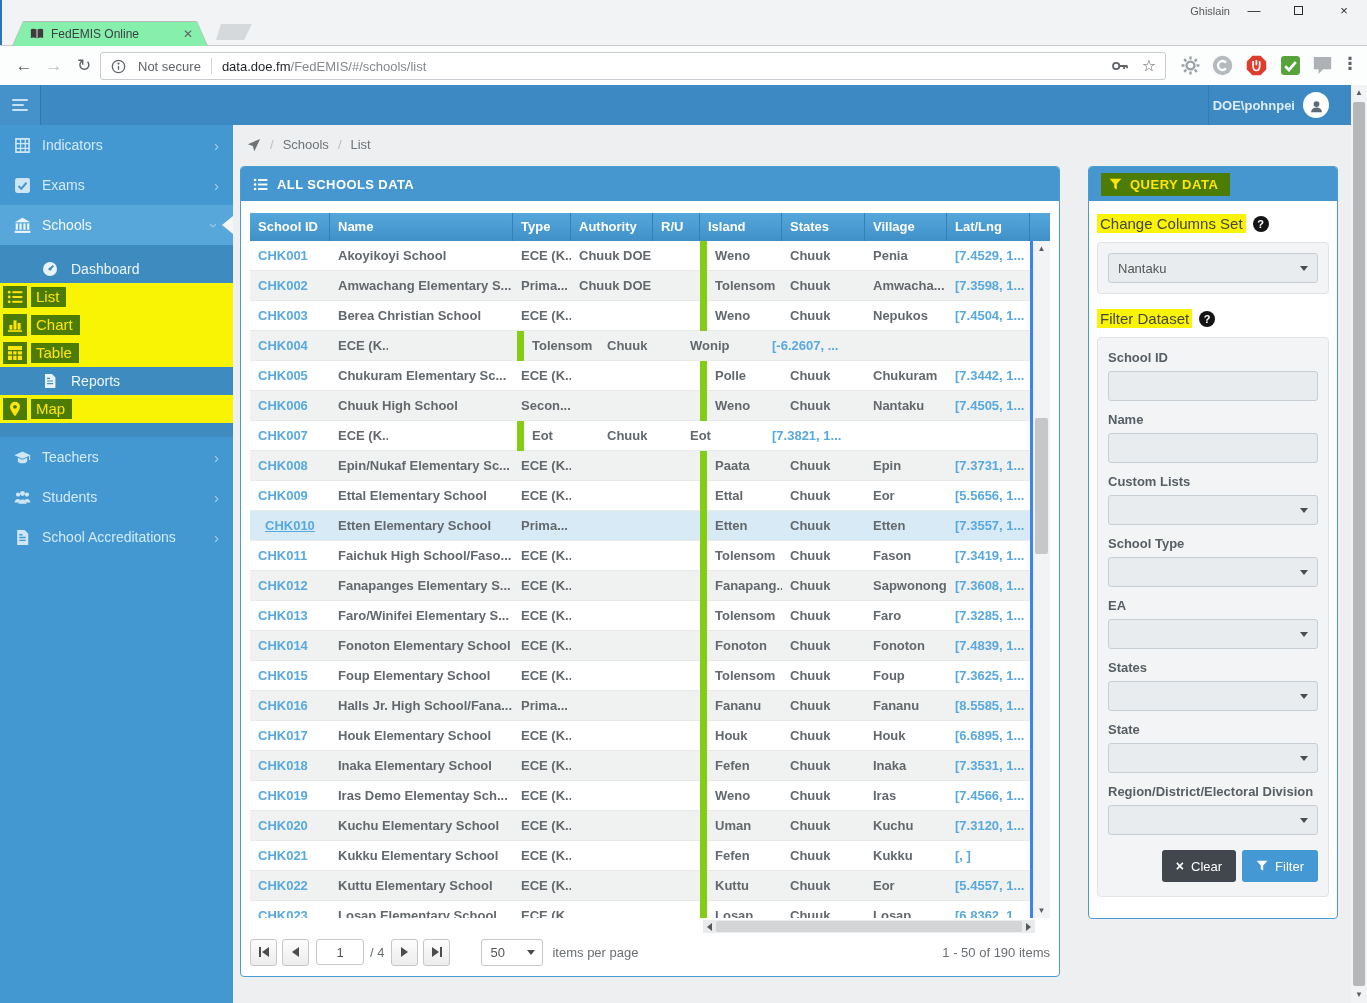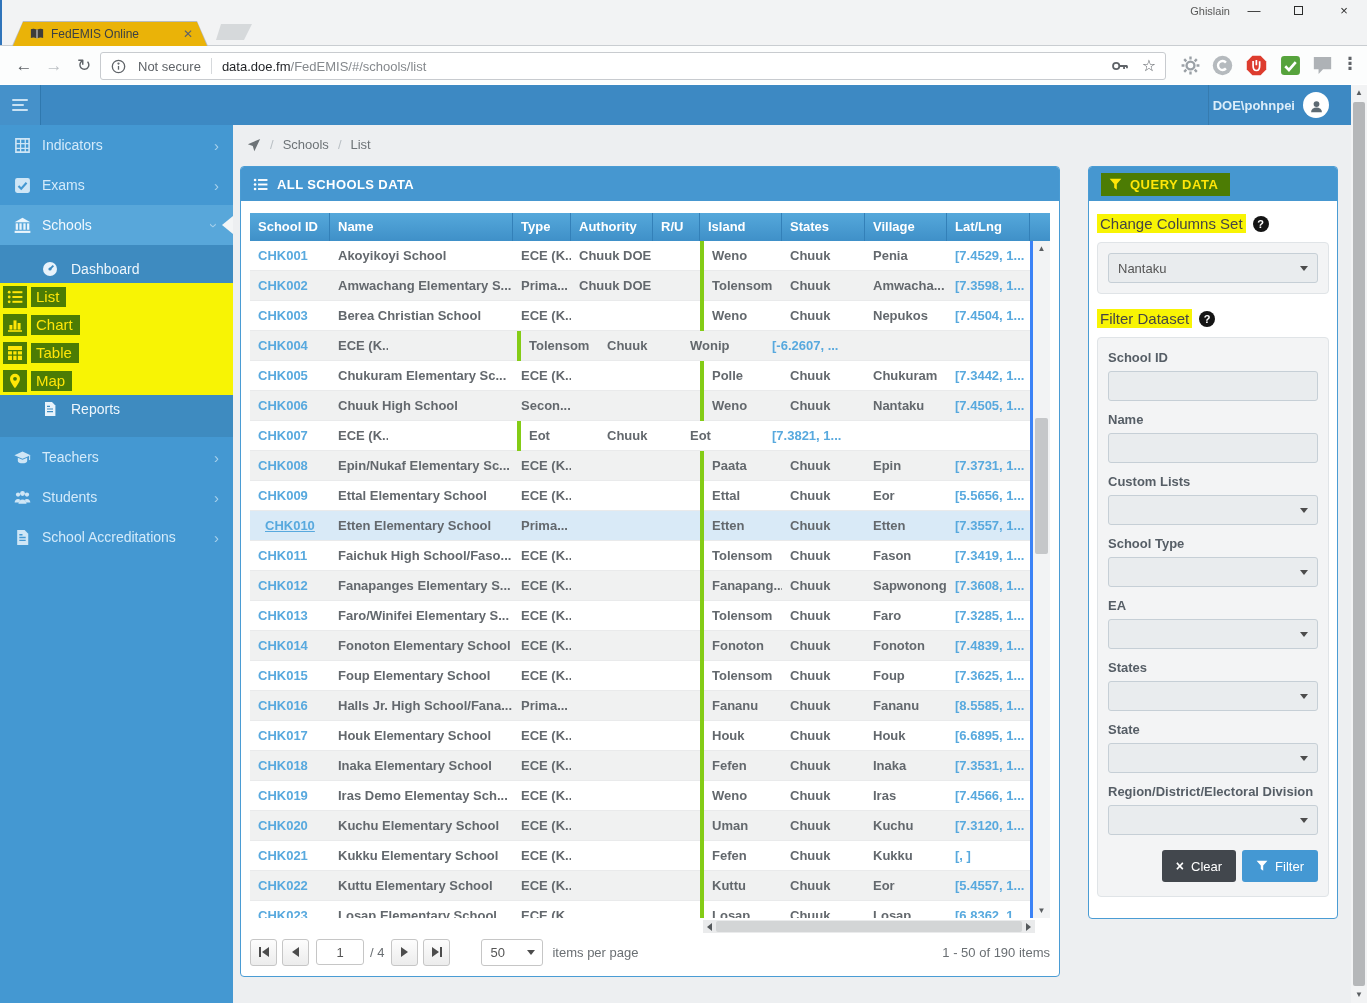--- a/index.html
+++ b/index.html
@@ -11,21 +11,21 @@
 
   
   .chrome{position:absolute;left:0;top:0;width:1367px;height:84px;background:#f2f3f4;
     border-bottom:1px solid #c9cdd1;box-shadow:inset 2px 0 0 #2f74ba;}
   .win-user{position:absolute;top:5px;right:137px;font-size:11px;color:#585858;}
   .win-btn{position:absolute;top:1px;width:28px;height:19px;text-align:center;line-height:19px;
     font-size:13px;color:#2b2b2b;cursor:default;}
   .win-btn.max span{display:inline-block;width:9px;height:9px;border:1px solid #2b2b2b;}
   .tab{position:absolute;left:12px;top:21px;width:196px;height:25px;z-index:3;
     background:#b9bcbf;clip-path:polygon(0 100%,11px 0,calc(100% - 11px) 0,100% 100%);}
-  .tab .tab-inner{position:absolute;left:1px;right:1px;top:1px;bottom:0;background:#eab308;
+  .tab .tab-inner{position:absolute;left:1px;right:1px;top:1px;bottom:0;background:#86efac;
     clip-path:polygon(0 100%,10px 0,calc(100% - 10px) 0,100% 100%);display:flex;align-items:center;padding:0 14px 0 17px;}
   .tab-fav{width:14px;height:14px;color:#3e3c3a;margin-right:7px;flex:none;}
   .tab-title{font-size:12px;color:#3c4043;white-space:nowrap;overflow:hidden;flex:1;}
   .tab-close{font-size:12px;color:#5f6368;margin-left:6px;flex:none;}
   .tab-stub{position:absolute;left:216px;top:24px;width:36px;height:16px;background:#d6d9db;
     clip-path:polygon(0 100%,5px 0,100% 0,calc(100% - 8px) 100%);}
   .toolbar{position:absolute;left:0;top:45px;width:1367px;height:39px;background:#fcfdfd;border-top:1px solid #c9cdd1;}
   .nav-btn{position:absolute;top:8px;width:24px;height:24px;text-align:center;line-height:23px;font-size:17px;color:#5f6368;}
   .nav-btn.fwd{color:#bcc0c4;}
   .omnibox{position:absolute;left:100px;top:6px;width:1066px;height:28px;background:#fff;
@@ -98,21 +98,21 @@
     border-right:1px solid #3380b8;white-space:nowrap;overflow:hidden;}
   .g-body{position:relative;height:677px;overflow:hidden;background:#3b82f6;font-weight:bold;}
   .g-rows{width:780px;}
   .g-row{display:flex;height:30px;border-bottom:1px solid #e9eaeb;background:#fff;}
   .g-row:nth-child(even){background:#f0f1f1;}
   .g-row.sel{background:#d9eaf7;}
   .g-row.partial{height:17px;overflow:hidden;border-bottom:none;}
   .g-cell{height:30px;padding:7px 4px 0 8px;font-size:13px;color:#63686d;white-space:nowrap;overflow:hidden;}
   .c0{width:80px;}.c1{width:183px;}.c2{width:58px;}.c3{width:82px;}.c4{width:47px;}
   .c5{width:82px;}.c6{width:83px;}.c7{width:82px;}.c8{width:83px;}.c9{width:20px;border-right:none;}
-  .g-cell.c5{border-left:4px solid #84cc16;}
+  .g-cell.c5{border-left:7px solid #84cc16;}
   .g-cell.c8{color:#58a9de;}
   .id-link{color:#58a9de;text-decoration:none;}
   .sel .id-link{text-decoration:underline;margin-left:7px;}
   .v-scroll{position:absolute;right:0;top:0;width:17px;height:677px;background:#f2f3f4;}
   .v-scroll .sb-up,.v-scroll .sb-down{position:absolute;left:0;width:17px;height:15px;text-align:center;
     font-size:8px;color:#5a5e61;line-height:15px;}
   .v-scroll .sb-down{bottom:0;}
   .v-thumb{position:absolute;left:2px;right:2px;top:177px;height:136px;background:#c5c7c9;border-radius:2px;}
   .h-scroll{position:absolute;left:453px;top:707px;width:332px;height:13px;background:#eaebec;}
   .h-scroll .tri{position:absolute;top:3px;width:0;height:0;border-top:4px solid transparent;border-bottom:4px solid transparent;}
@@ -349,41 +349,41 @@
           <span class="mark mi">
             <span class="ico s-icon">
               <svg viewBox="0 0 16 16">
                 <rect x="1" y="1" width="14" height="14" fill="currentColor"></rect>
                 <path fill="none" stroke="var(--icon-bg,#3e8bc0)" stroke-width="1.3" d="M1 5.6h14M1 10.2h14M5.6 5.6v9.4M10.2 5.6v9.4"></path>
               </svg>
             </span>
           </span>
           <span class="mark mt">Table</span>
         </div>
+        <div class="sub-item">
+          <span class="mark mi">
+            <span class="ico s-icon">
+              <svg viewBox="0 0 16 16">
+                <path fill="currentColor" d="M3 1h7l3.4 3.4V15H3z"></path>
+                <path fill="none" stroke="var(--icon-bg,#3e8bc0)" stroke-width="1.2" d="M5 8h6M5 10.6h6M5 5.4h3"></path>
+              </svg>
+            </span>
+          </span>
+          <span class="mark mt">Reports</span>
+        </div>
         <div class="sub-item hl">
           <span class="mark mi">
             <span class="ico s-icon">
               <svg viewBox="0 0 16 16">
                 <path fill="currentColor" d="M8 .8a5 5 0 0 1 5 5c0 3.6-5 9.4-5 9.4S3 9.4 3 5.8a5 5 0 0 1 5-5z"></path>
                 <circle cx="8" cy="5.8" r="1.9" fill="var(--icon-bg,#3e8bc0)"></circle>
               </svg>
             </span>
           </span>
           <span class="mark mt">Map</span>
-        </div>
-        <div class="sub-item">
-          <span class="mark mi">
-            <span class="ico s-icon">
-              <svg viewBox="0 0 16 16">
-                <path fill="currentColor" d="M3 1h7l3.4 3.4V15H3z"></path>
-                <path fill="none" stroke="var(--icon-bg,#3e8bc0)" stroke-width="1.2" d="M5 8h6M5 10.6h6M5 5.4h3"></path>
-              </svg>
-            </span>
-          </span>
-          <span class="mark mt">Reports</span>
         </div>
       </div>
       <div class="side-item">
         <span class="ico s-icon">
           <svg viewBox="0 0 16 16" fill="currentColor">
             <path d="M8 2.4L15.6 5.8 8 9.2.4 5.8z"></path>
             <path d="M3.6 8.2v3c0 1.2 2 2.2 4.4 2.2s4.4-1 4.4-2.2v-3L8 10.2z"></path>
             <rect x="14.2" y="6" width="1" height="4.4"></rect>
           </svg>
         </span>

